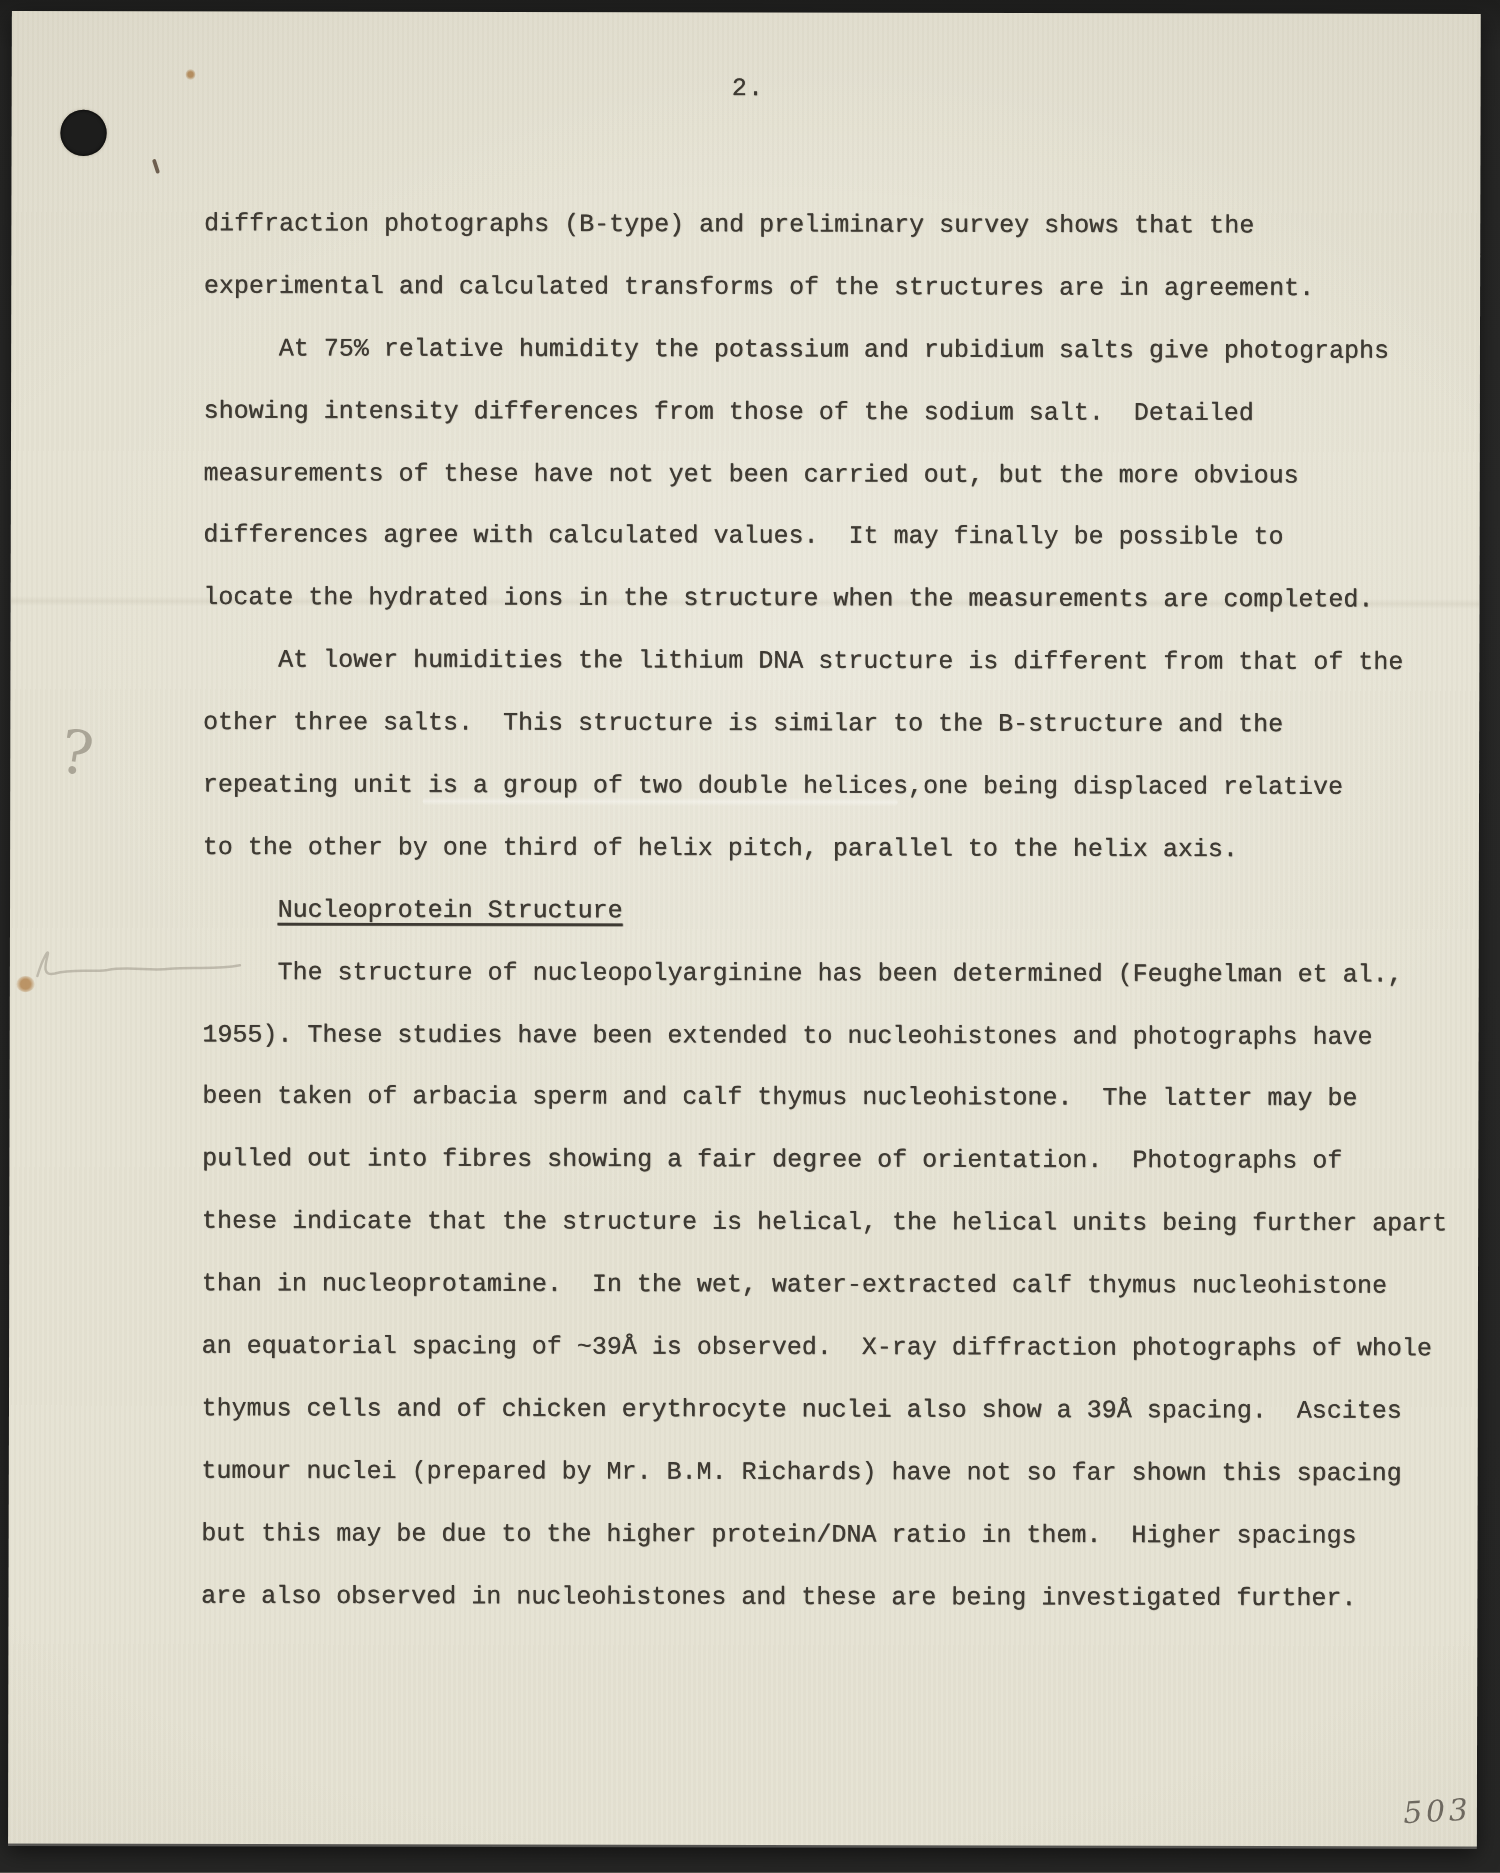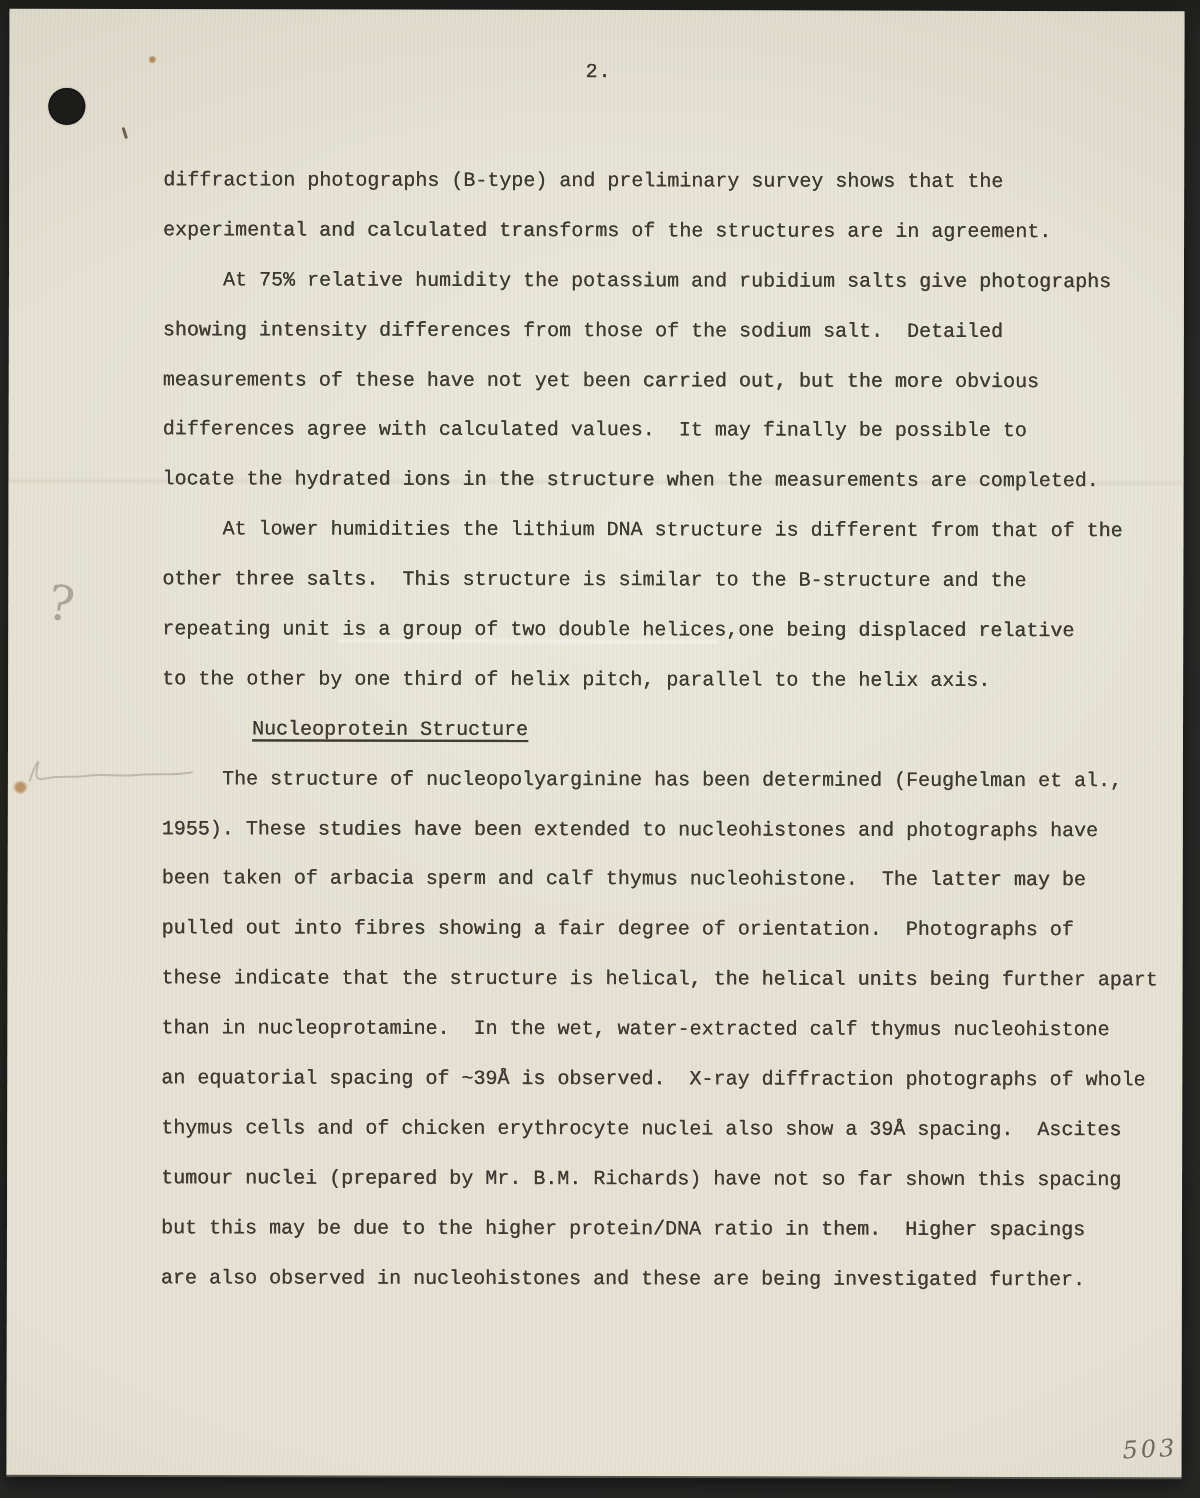--- a/index.html
+++ b/index.html
@@ -66,21 +66,20 @@
     line-height:49.9px;
     height:49.9px;
     color:#3e3a33;
     text-shadow:0.3px 0.3px 0.6px rgba(55,50,42,0.85);
     letter-spacing:0px;
   }
   .u{
     text-decoration:underline;
     text-underline-offset:5px;
     text-decoration-thickness:1.8px;
-    margin-left:30px;
   }
   .q{
     position:absolute; left:40px; top:566px;
     font-family:"DejaVu Serif",serif;
     font-size:48px; color:rgba(112,105,92,0.5);
     transform:rotate(9deg);
   }
   .scribble{position:absolute; left:16px; top:740px; opacity:0.32;}
   .p503{
     position:absolute; left:1116px; top:1424px;

